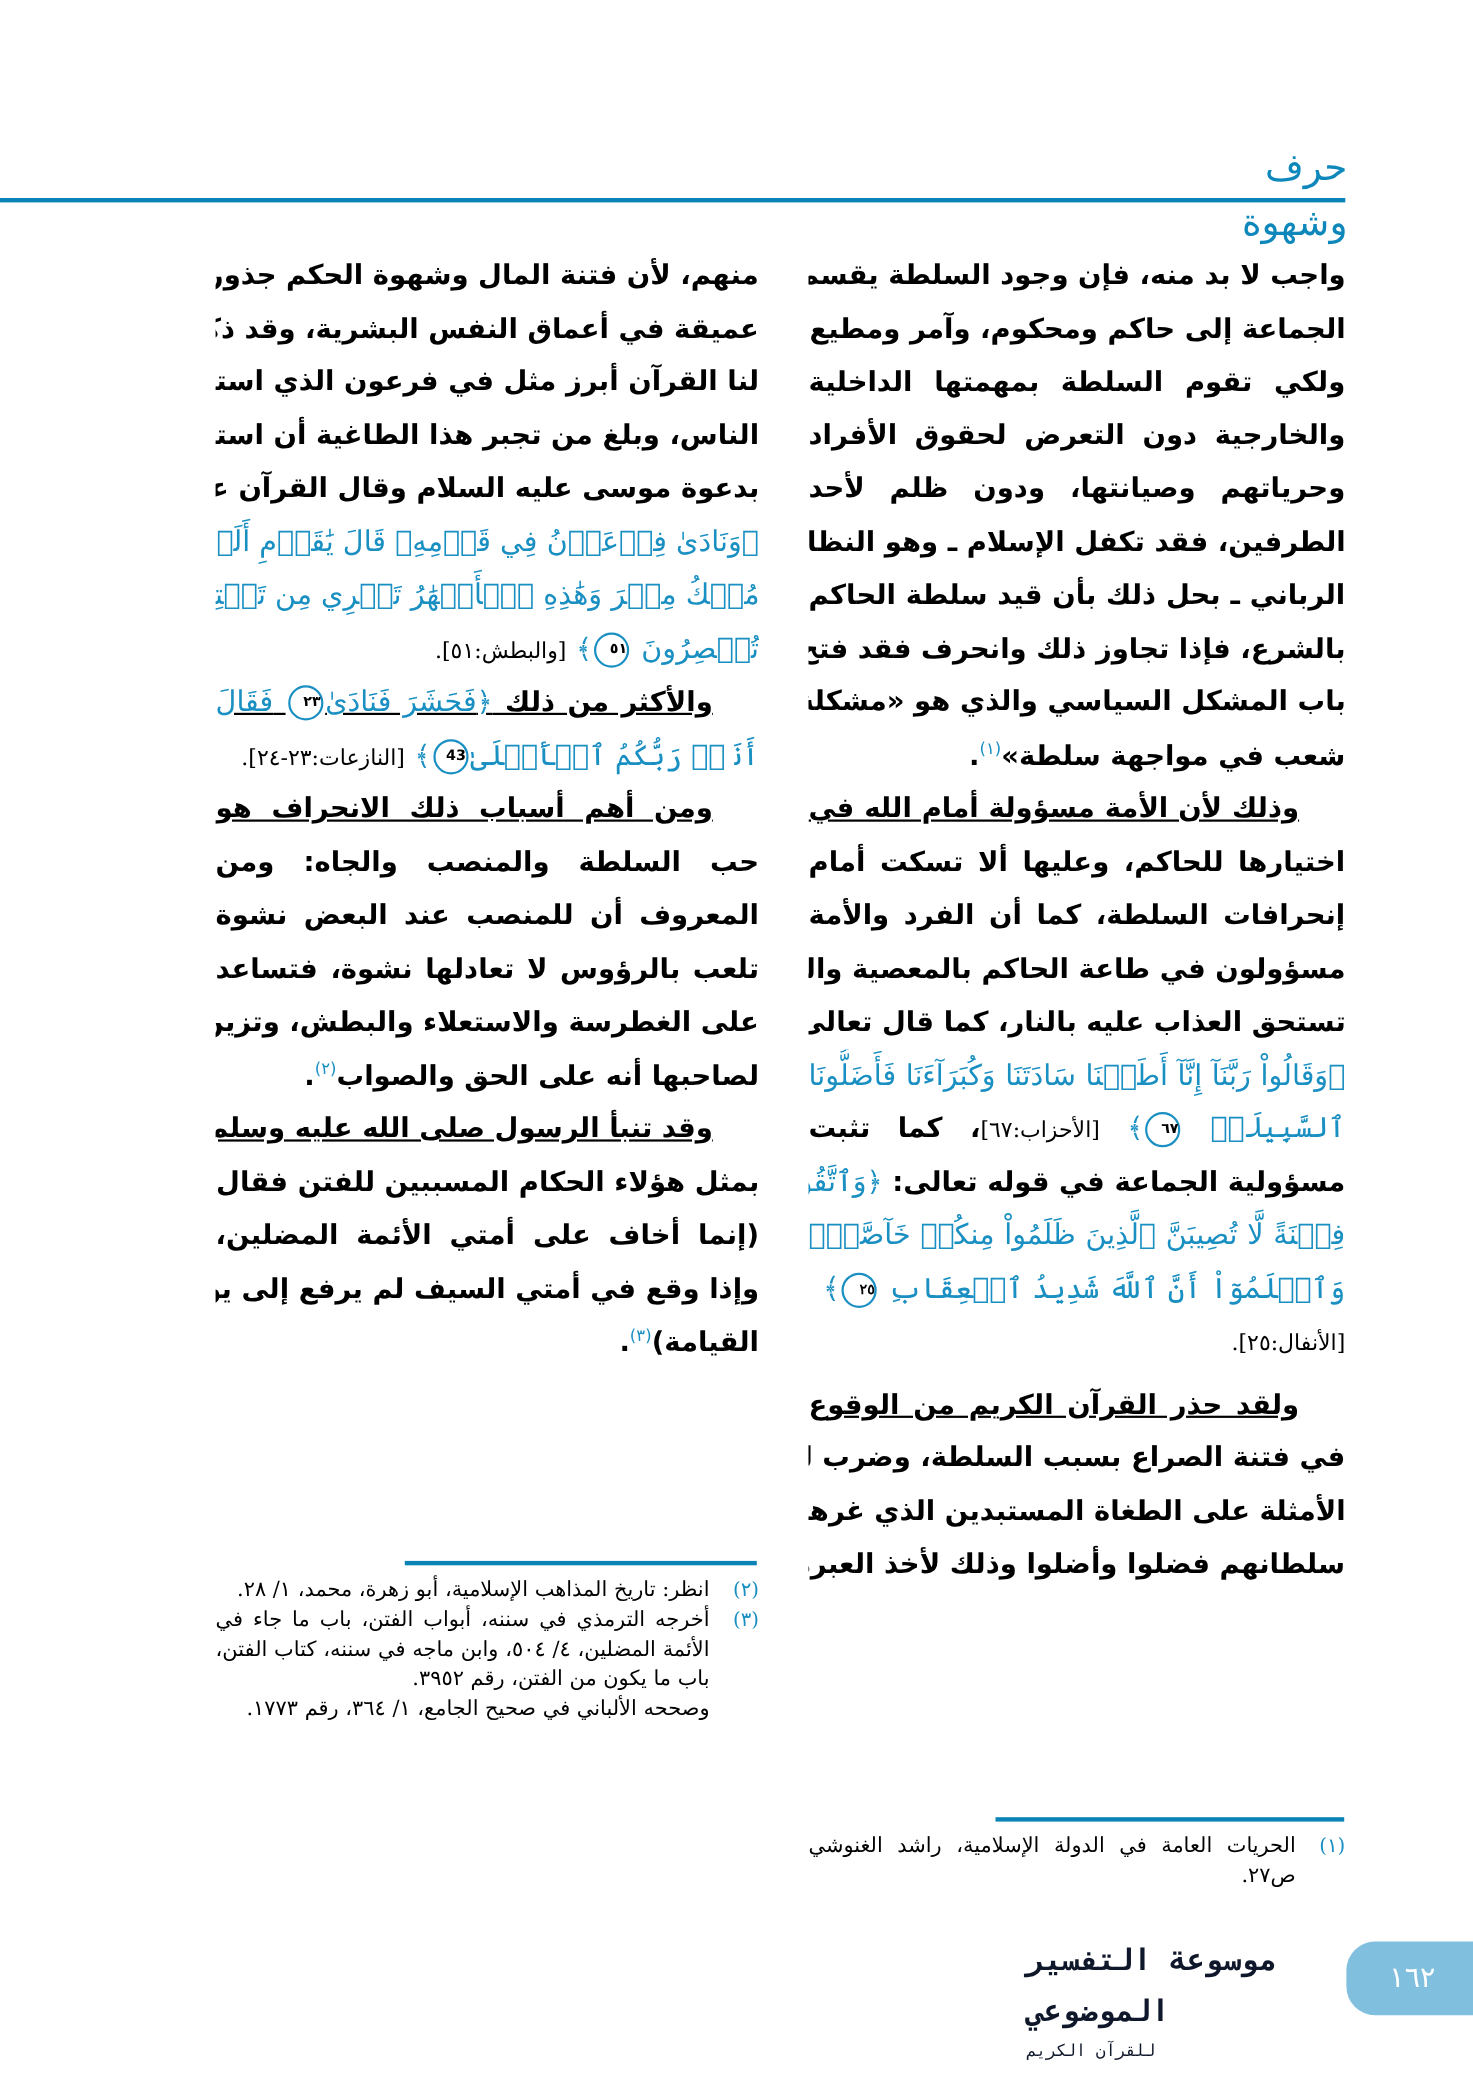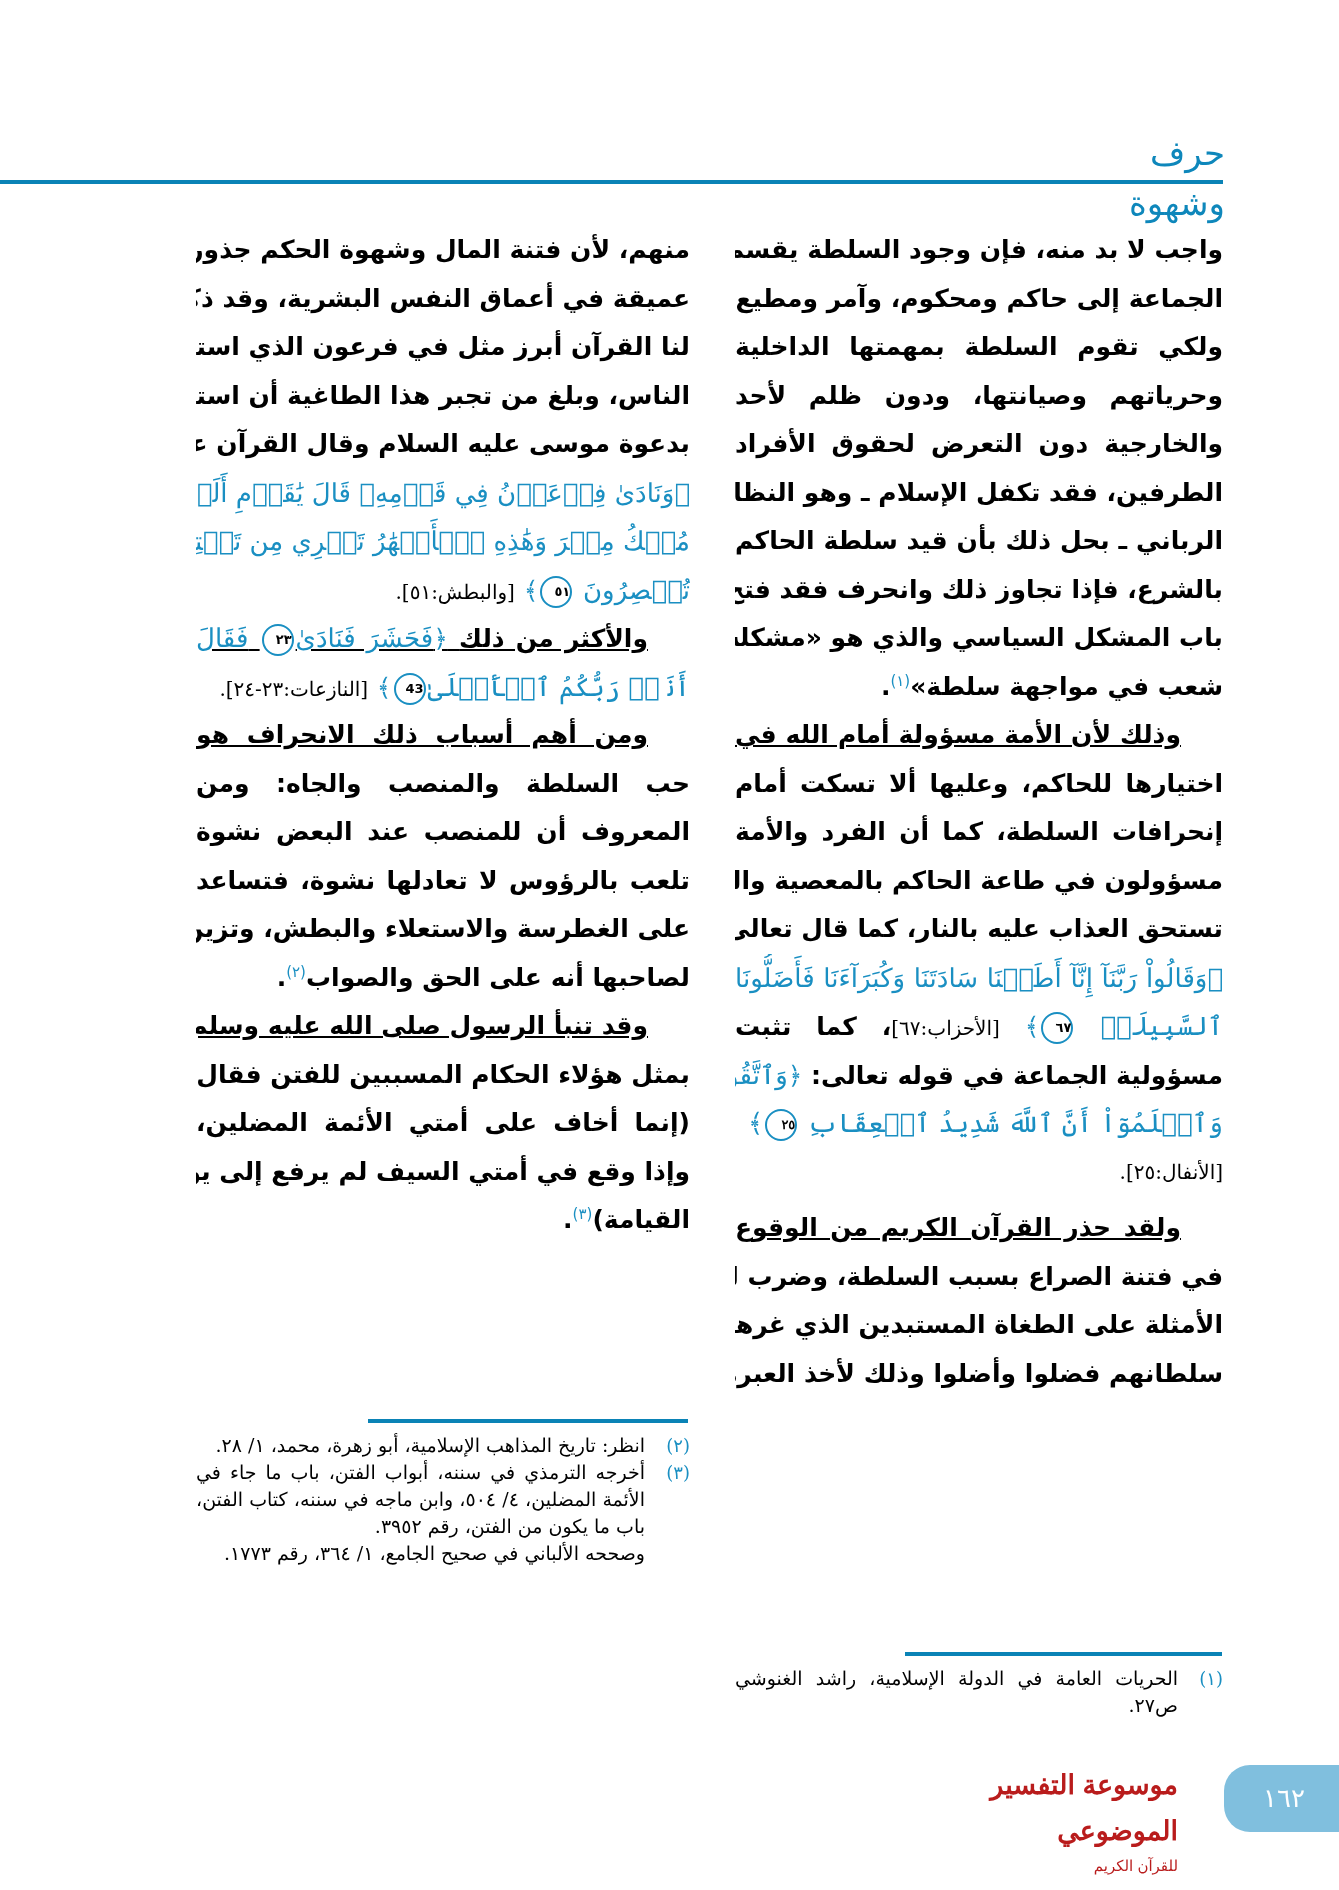--- a/index.html
+++ b/index.html
@@ -31,53 +31,54 @@
   .fn-rule.left  { left:368px; top:1419px; width:320px; }
 
   .footnotes { position:absolute; direction:rtl; font-family:"DejaVu Serif", serif; font-size:19px; }
   .footnotes.right { left:735px; top:1665px; width:488px; }
   .footnotes.left { left:196px; top:1432px; width:494px; }
   .fn { display:flex; flex-direction:row; line-height:27px; }
   .fn-num { color:#1a8fc2; width:45px; flex:none; font-size:18px; }
   .fn-text { flex:1; text-align:justify; }
   .fn-cont { padding-right:45px; line-height:27px; text-align:justify; }
 
-  .logo { position:absolute; left:933px; top:1762px; width:245px; height:80px; text-align:right;
-          color:#b91c1c; font-family:Liberation Sans, sans-serif; }
+  .logo { position:absolute; left:933px; top:1762px; width:245px; height:80px; text-align:left;
+          color:#0f172a; font-family:Liberation Mono, monospace; }
   .logo .main { font-size:27px; font-weight:bold; line-height:46px; display:block; }
   .logo .sub { font-size:15px; line-height:24px; display:block; }
   .page-tab { position:absolute; left:1224px; top:1765px; width:120px; height:67px;
               background:#80bfde; border-radius:26px 0 0 26px; color:#ffffff;
               font-size:26px; line-height:67px; text-align:center; }
 </style>
 </head>
 <body>
 
 <div class="header-title">حرف وشهوة</div>
 <div class="header-rule"></div>
 
 <div class="column col-right">
   <span class="line">واجب لا بد منه، فإن وجود السلطة يقسم</span>
   <span class="line">الجماعة إلى حاكم ومحكوم، وآمر ومطيع،</span>
   <span class="line">ولكي تقوم السلطة بمهمتها الداخلية</span>
+  <span class="line">والخارجية دون التعرض لحقوق الأفراد</span>
   <span class="line">وحرياتهم وصيانتها، ودون ظلم لأحد</span>
-  <span class="line">والخارجية دون التعرض لحقوق الأفراد</span>
   <span class="line">الطرفين، فقد تكفل الإسلام ـ وهو النظام</span>
   <span class="line">الرباني ـ بحل ذلك بأن قيد سلطة الحاكم</span>
   <span class="line">بالشرع، فإذا تجاوز ذلك وانحرف فقد فتح</span>
   <span class="line">باب المشكل السياسي والذي هو «مشكلة</span>
   <span class="line last"><span>شعب في مواجهة سلطة»</span><span class="fnref">(١)</span><span>.</span></span>
   <span class="line indent">وذلك لأن الأمة مسؤولة أمام الله في</span>
   <span class="line">اختيارها للحاكم، وعليها ألا تسكت أمام</span>
   <span class="line">إنحرافات السلطة، كما أن الفرد والأمة</span>
   <span class="line">مسؤولون في طاعة الحاكم بالمعصية والتي</span>
   <span class="line">تستحق العذاب عليه بالنار، كما قال تعالى:</span>
   <span class="line quran"><span class="orn">﴿</span><span>وَقَالُواْ رَبَّنَآ إِنَّآ أَطَعۡنَا سَادَتَنَا وَكُبَرَآءَنَا فَأَضَلُّونَا</span></span>
   <span class="line"><span class="quran">ٱلسَّبِيلَا۠</span> <span class="ayah">٦٧</span><span class="orn">﴾</span> <span class="ref">[الأحزاب:٦٧]</span><span>، كما تثبت</span></span>
   <span class="line"><span>مسؤولية الجماعة في قوله تعالى:</span> <span class="orn">﴿</span><span class="quran">وَٱتَّقُواْ</span></span>
+  <span class="line quran">فِتۡنَةً لَّا تُصِيبَنَّ ٱلَّذِينَ ظَلَمُواْ مِنكُمۡ خَآصَّةٗۖ</span>
   <span class="line quran last"><span>وَٱعۡلَمُوٓاْ أَنَّ ٱللَّهَ شَدِيدُ ٱلۡعِقَابِ</span> <span class="ayah">٢٥</span><span class="orn">﴾</span></span>
   <span class="line last ref">[الأنفال:٢٥].</span>
   <span class="line indent" style="margin-top:8px">ولقد حذر القرآن الكريم من الوقوع</span>
   <span class="line">في فتنة الصراع بسبب السلطة، وضرب لنا</span>
   <span class="line">الأمثلة على الطغاة المستبدين الذي غرهم</span>
   <span class="line">سلطانهم فضلوا وأضلوا وذلك لأخذ العبرة</span>
 </div>
 
 <div class="column col-left">
   <span class="line">منهم، لأن فتنة المال وشهوة الحكم جذورها</span>

